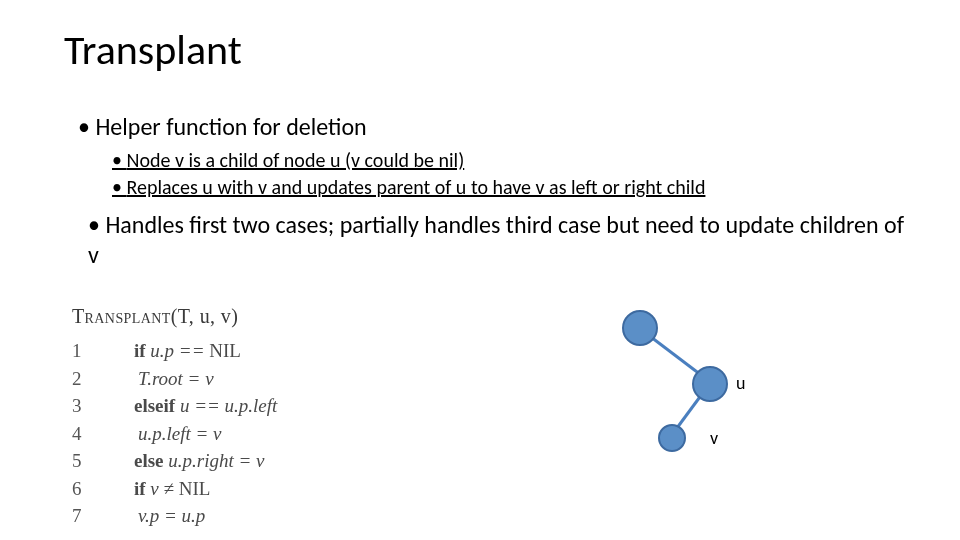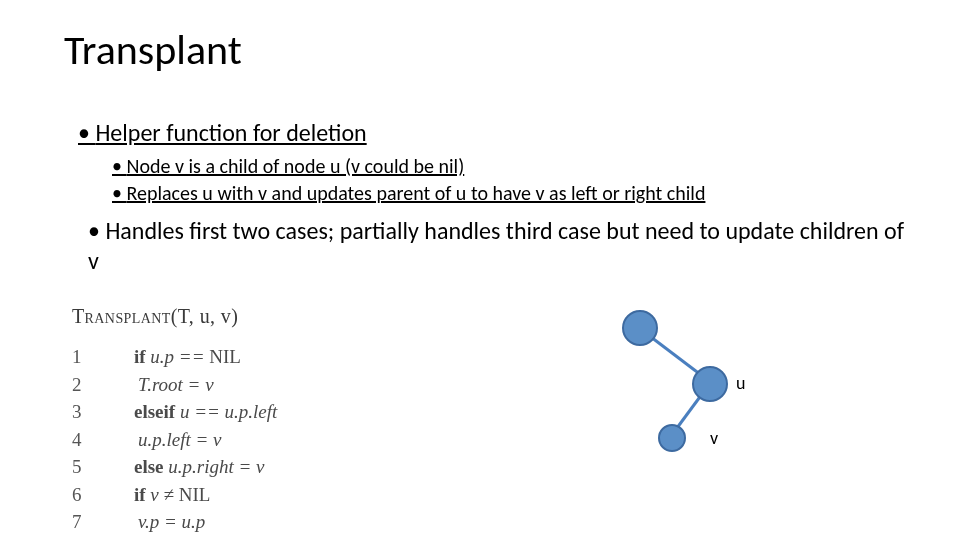--- a/index.html
+++ b/index.html
@@ -27,22 +27,21 @@
   }
   .bullets {
     position: absolute;
     left: 78px;
     top: 100px;
     width: 830px;
     font-size: 24px;
     line-height: 1.25;
   }
   .b1 {
-    margin: 18px 0 6px 0;
-    text-decoration: underline;
+    margin: 12px 0 6px 0;
   }
   .sub {
     margin: 0 0 2px 34px;
     font-size: 20px;
     text-decoration: underline;
   }
   .b2 {
     margin: 10px 0 0 10px;
   }
   .bullet::before {
@@ -52,21 +51,21 @@
     position: absolute;
     left: 72px;
     top: 302px;
     font-family: "Times New Roman", Georgia, serif;
     color: #4a4a4a;
     font-size: 19px;
     line-height: 1.45;
   }
   .pseudo .fn {
     font-size: 20px;
-    margin-bottom: 12px;
+    margin-bottom: 6px;
     color: #3a3a3a;
     letter-spacing: 0.4px;
   }
   .pseudo .fn .smallcaps {
     font-variant: small-caps;
   }
   .pseudo .row { display: flex; }
   .pseudo .ln {
     width: 28px;
     color: #555;

